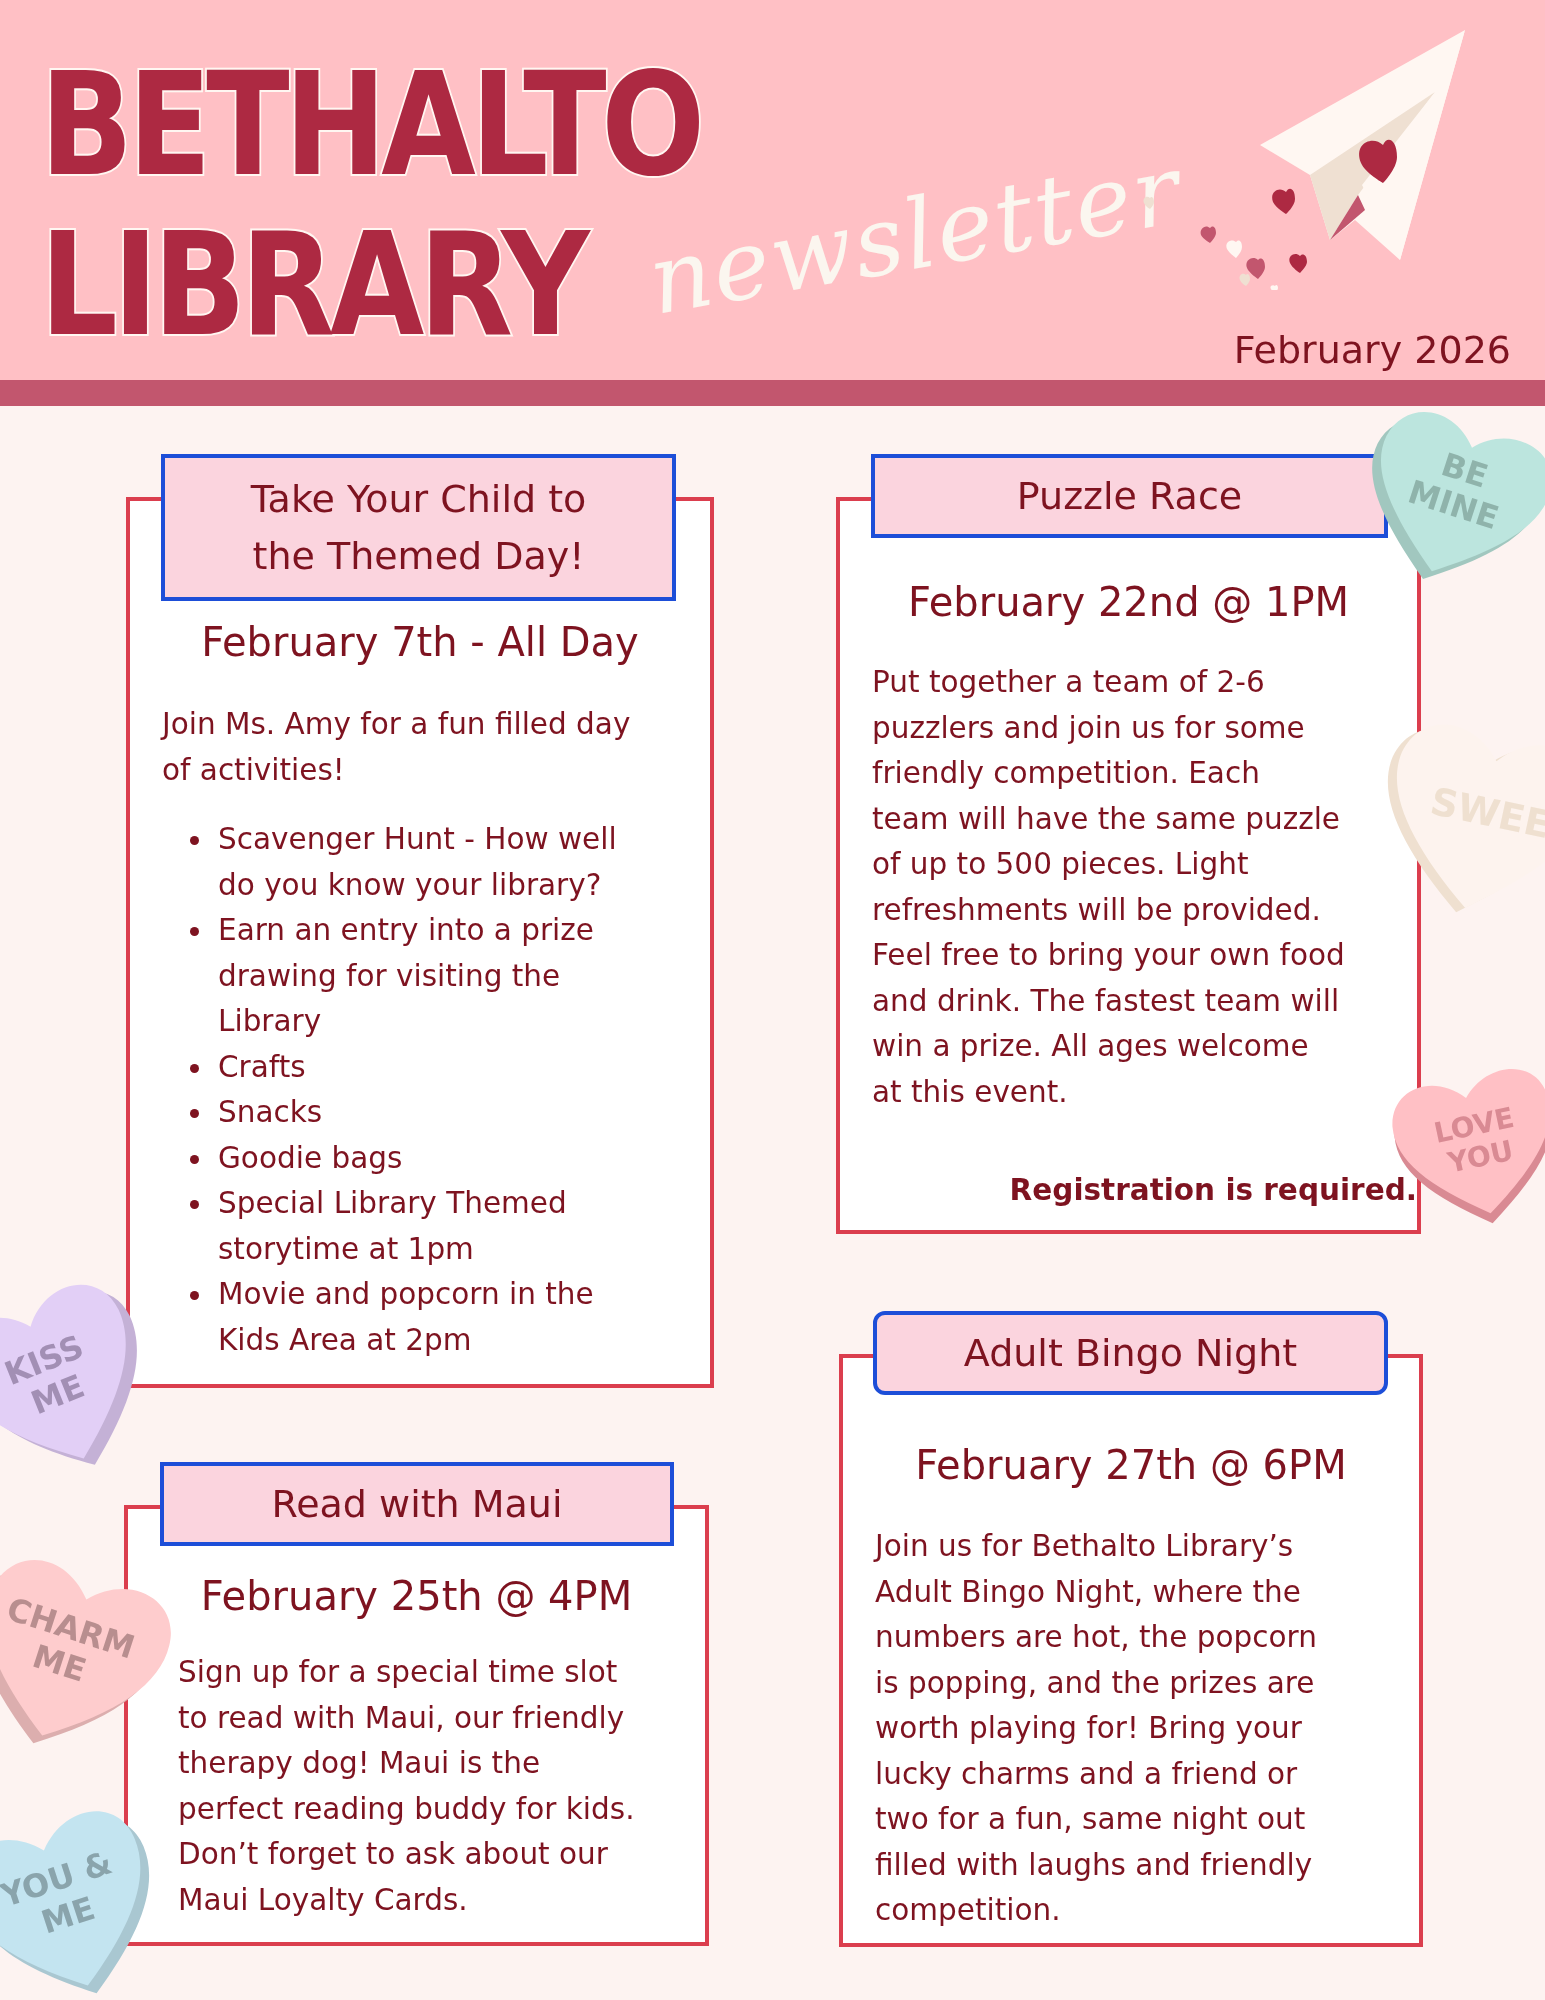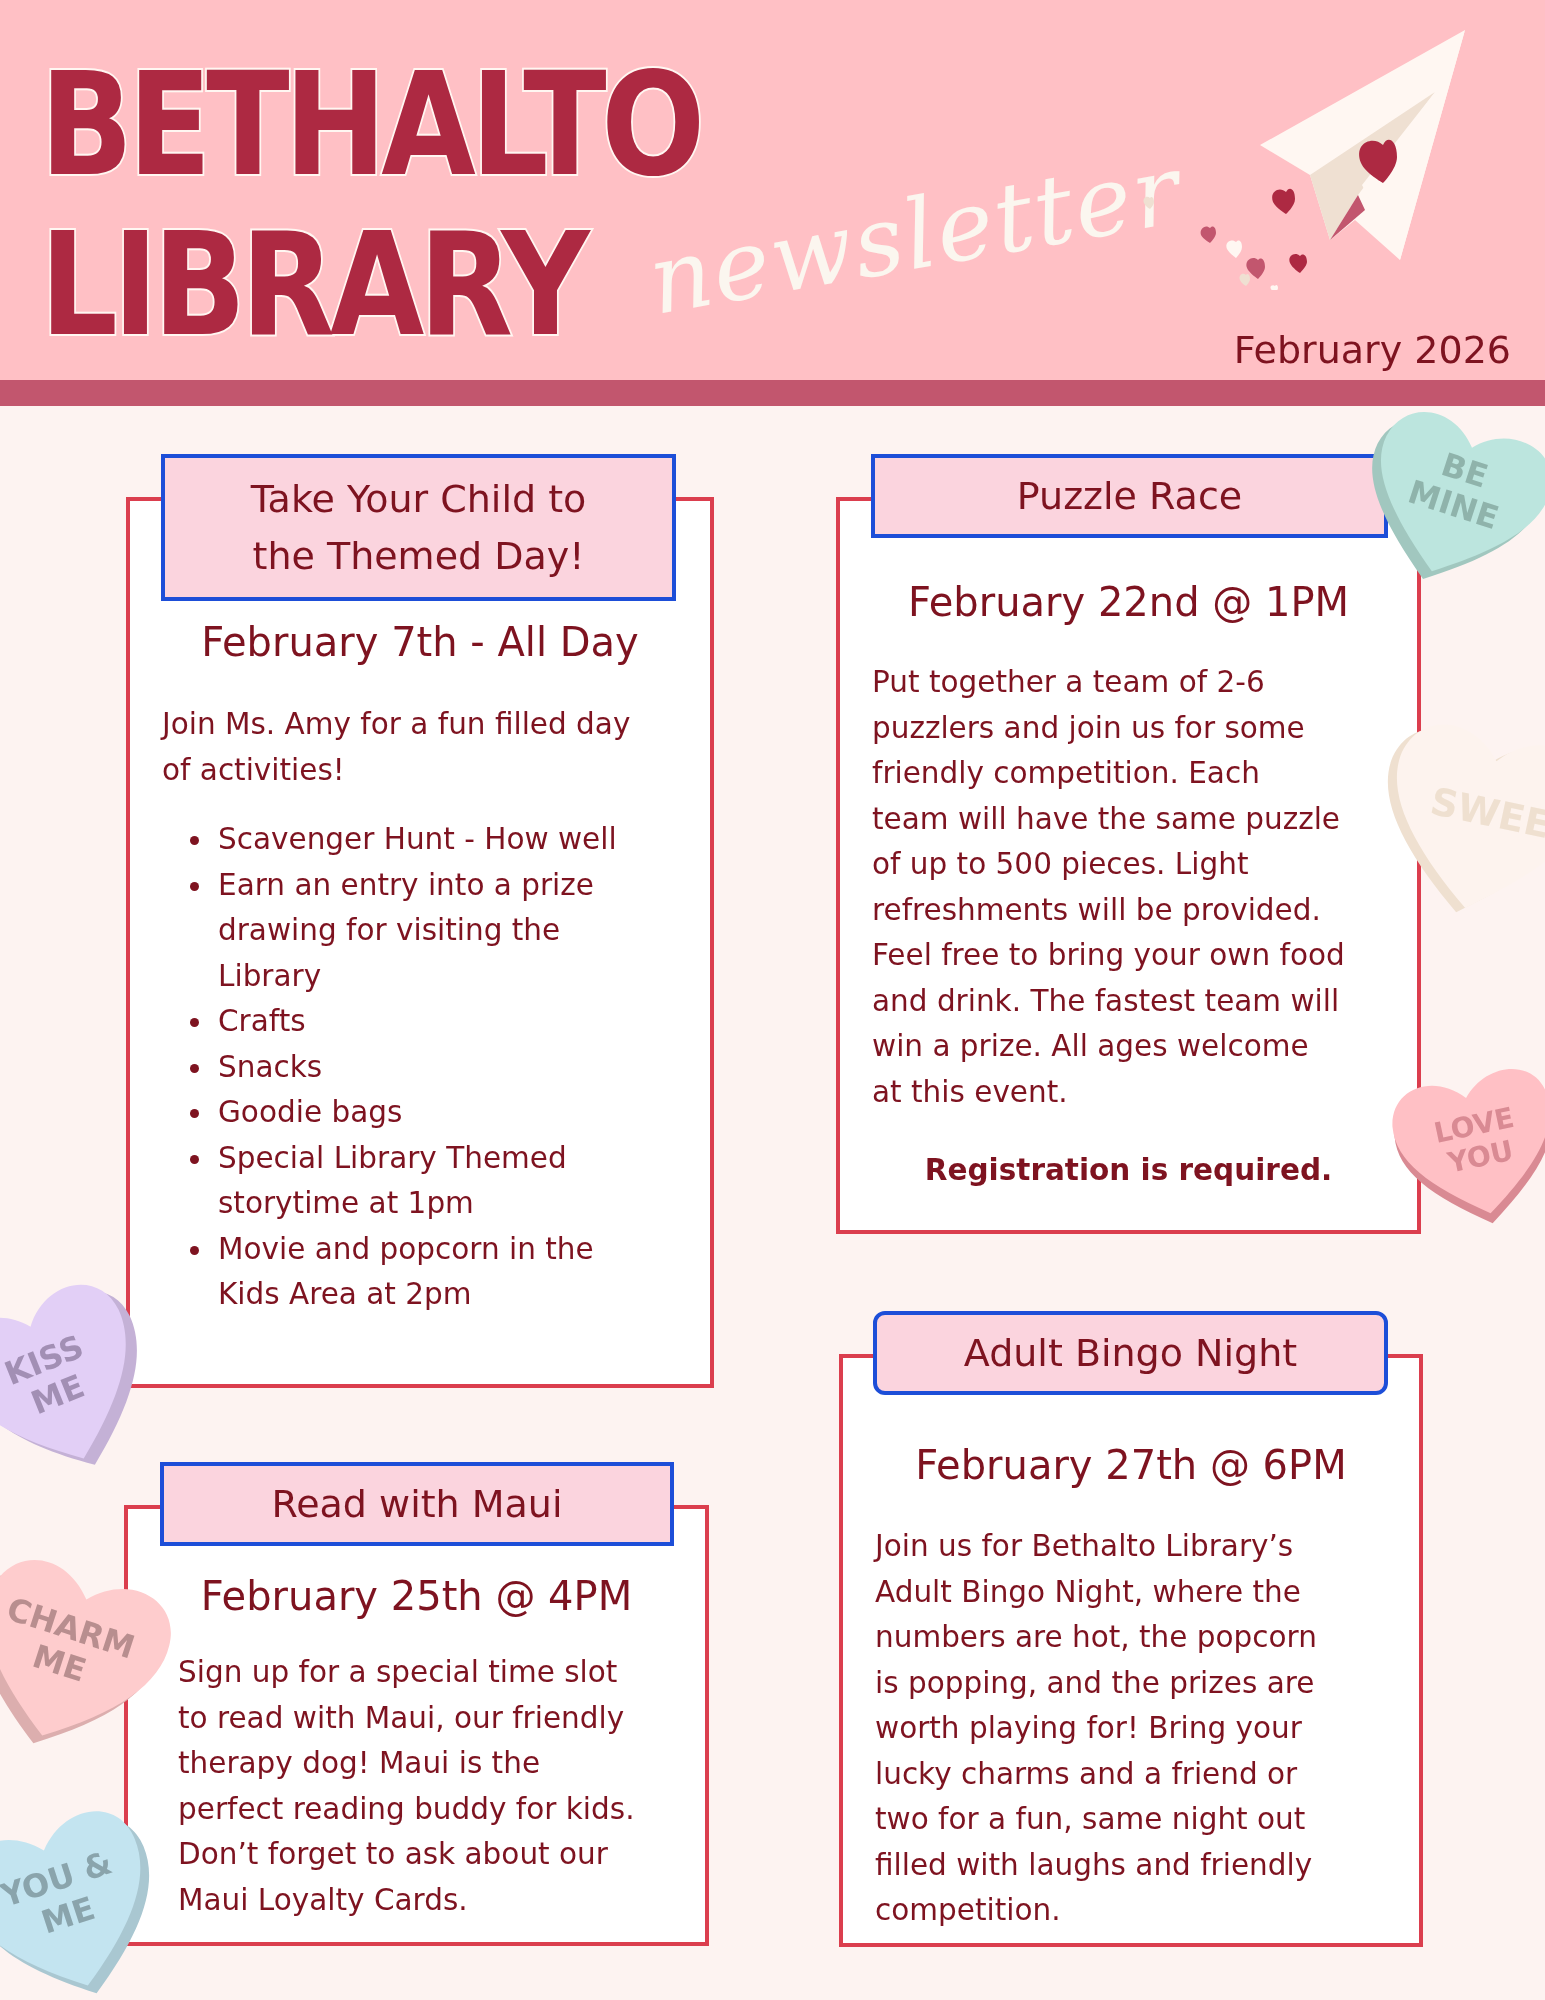--- a/index.html
+++ b/index.html
@@ -106,20 +106,21 @@
 <section>
   <div class="card" style="left:126px; top:497px; width:588px; height:891px;">
     <div class="event-date" style="top:118px;">February 7th - All Day</div>
     <div class="body-text" style="left:32px; top:201px; width:540px;">
       <div>Join Ms. Amy for a fun filled day</div>
       <div>of activities!</div>
     </div>
     <ul class="body-text bullets" style="left:32px; top:316px; width:540px;">
       <li>
           <div>Scavenger Hunt - How well</div>
+          <div>do you know your library?</div>
         </li>
       <li>
           <div>Earn an entry into a prize</div>
           <div>drawing for visiting the</div>
           <div>Library</div>
         </li>
       <li>
           <div>Crafts</div>
         </li>
       <li>
@@ -152,21 +153,21 @@
       <div>puzzlers and join us for some</div>
       <div>friendly competition. Each</div>
       <div>team will have the same puzzle</div>
       <div>of up to 500 pieces. Light</div>
       <div>refreshments will be provided.</div>
       <div>Feel free to bring your own food</div>
       <div>and drink. The fastest team will</div>
       <div>win a prize. All ages welcome</div>
       <div>at this event.</div>
     </div>
-    <div class="note-bold" style="top:652px;">Registration is required.</div>
+    <div class="note-bold" style="top:672px;text-align:right;">Registration is required.</div>
   </div>
   <div class="tab" style="left:871px; top:454px; width:517px; height:84px;">Puzzle Race</div>
 </section>
 
 <section>
   <div class="card" style="left:124px; top:1505px; width:585px; height:441px;">
     <div class="event-date" style="top:64px;">February 25th @ 4PM</div>
     <div class="body-text" style="left:50px; top:141px; width:530px;">
       <div>Sign up for a special time slot</div>
       <div>to read with Maui, our friendly</div>

